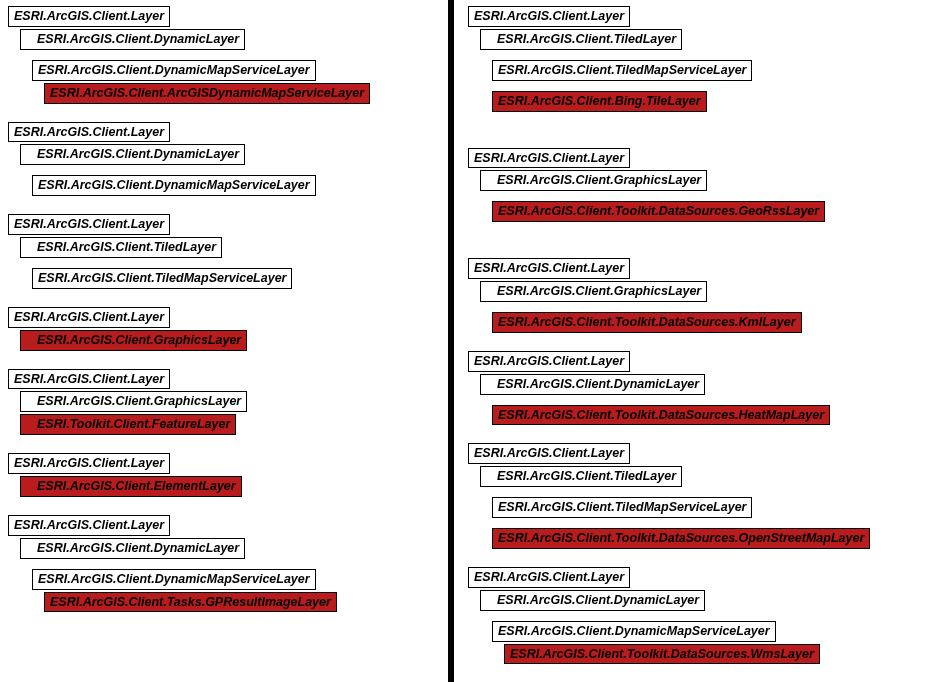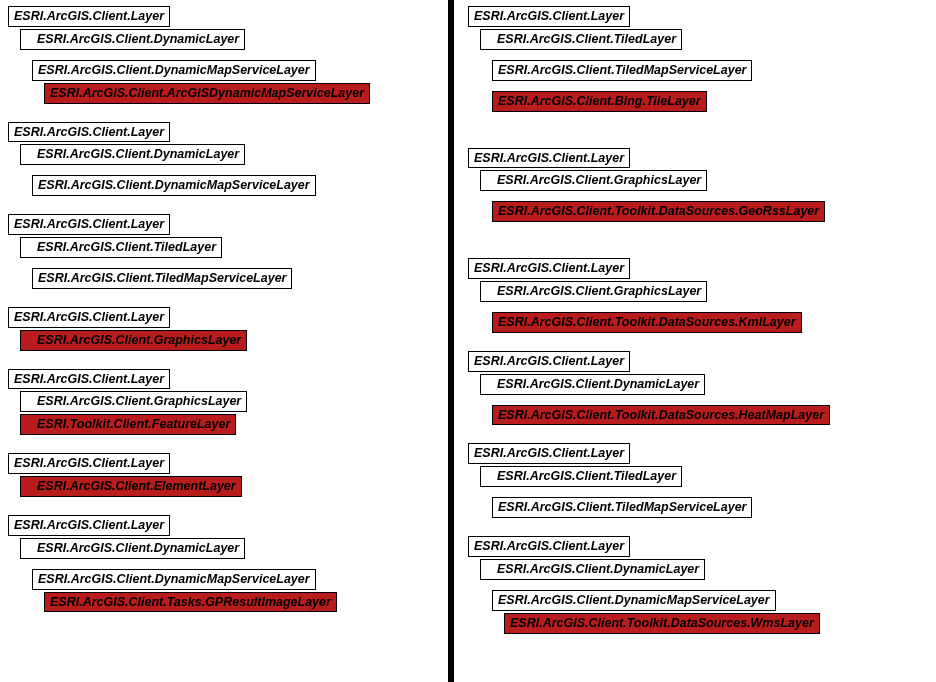--- a/index.html
+++ b/index.html
@@ -118,20 +118,21 @@
       </div>
       <div class="group">
         <div class="row"><span class="node lvl0">ESRI.ArcGIS.Client.Layer</span></div>
         <div class="row"><span class="node lvl1">ESRI.ArcGIS.Client.DynamicLayer</span></div>
         <div class="row"><span class="node lvl2 hl">ESRI.ArcGIS.Client.Toolkit.DataSources.HeatMapLayer</span></div>
       </div>
       <div class="group">
         <div class="row"><span class="node lvl0">ESRI.ArcGIS.Client.Layer</span></div>
         <div class="row"><span class="node lvl1">ESRI.ArcGIS.Client.TiledLayer</span></div>
         <div class="row"><span class="node lvl2">ESRI.ArcGIS.Client.TiledMapServiceLayer</span></div>
+        <div class="row"><span class="node lvl2 hl">ESRI.ArcGIS.Client.Toolkit.DataSources.OpenStreetMapLayer</span></div>
       </div>
       <div class="group">
         <div class="row"><span class="node lvl0">ESRI.ArcGIS.Client.Layer</span></div>
         <div class="row"><span class="node lvl1">ESRI.ArcGIS.Client.DynamicLayer</span></div>
         <div class="row"><span class="node lvl2">ESRI.ArcGIS.Client.DynamicMapServiceLayer</span></div>
         <div class="row"><span class="node lvl3 hl">ESRI.ArcGIS.Client.Toolkit.DataSources.WmsLayer</span></div>
       </div>
     </div>
 </div>
 

